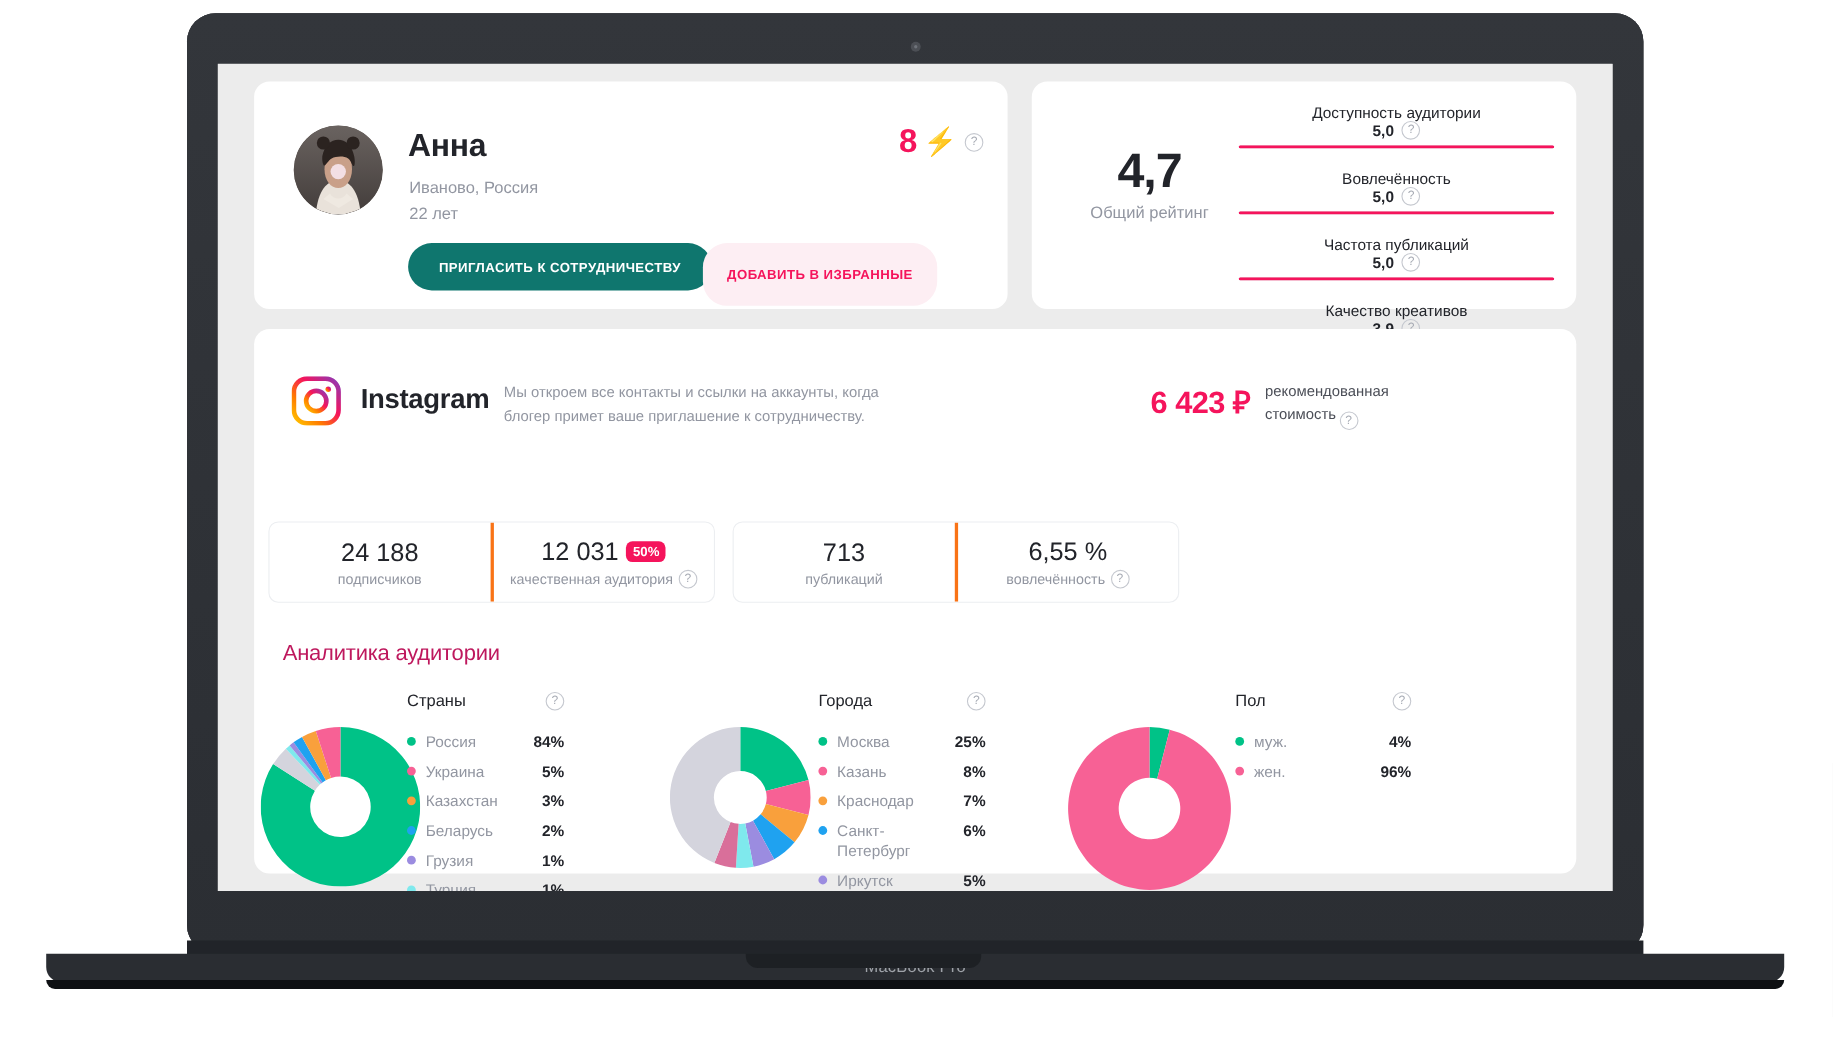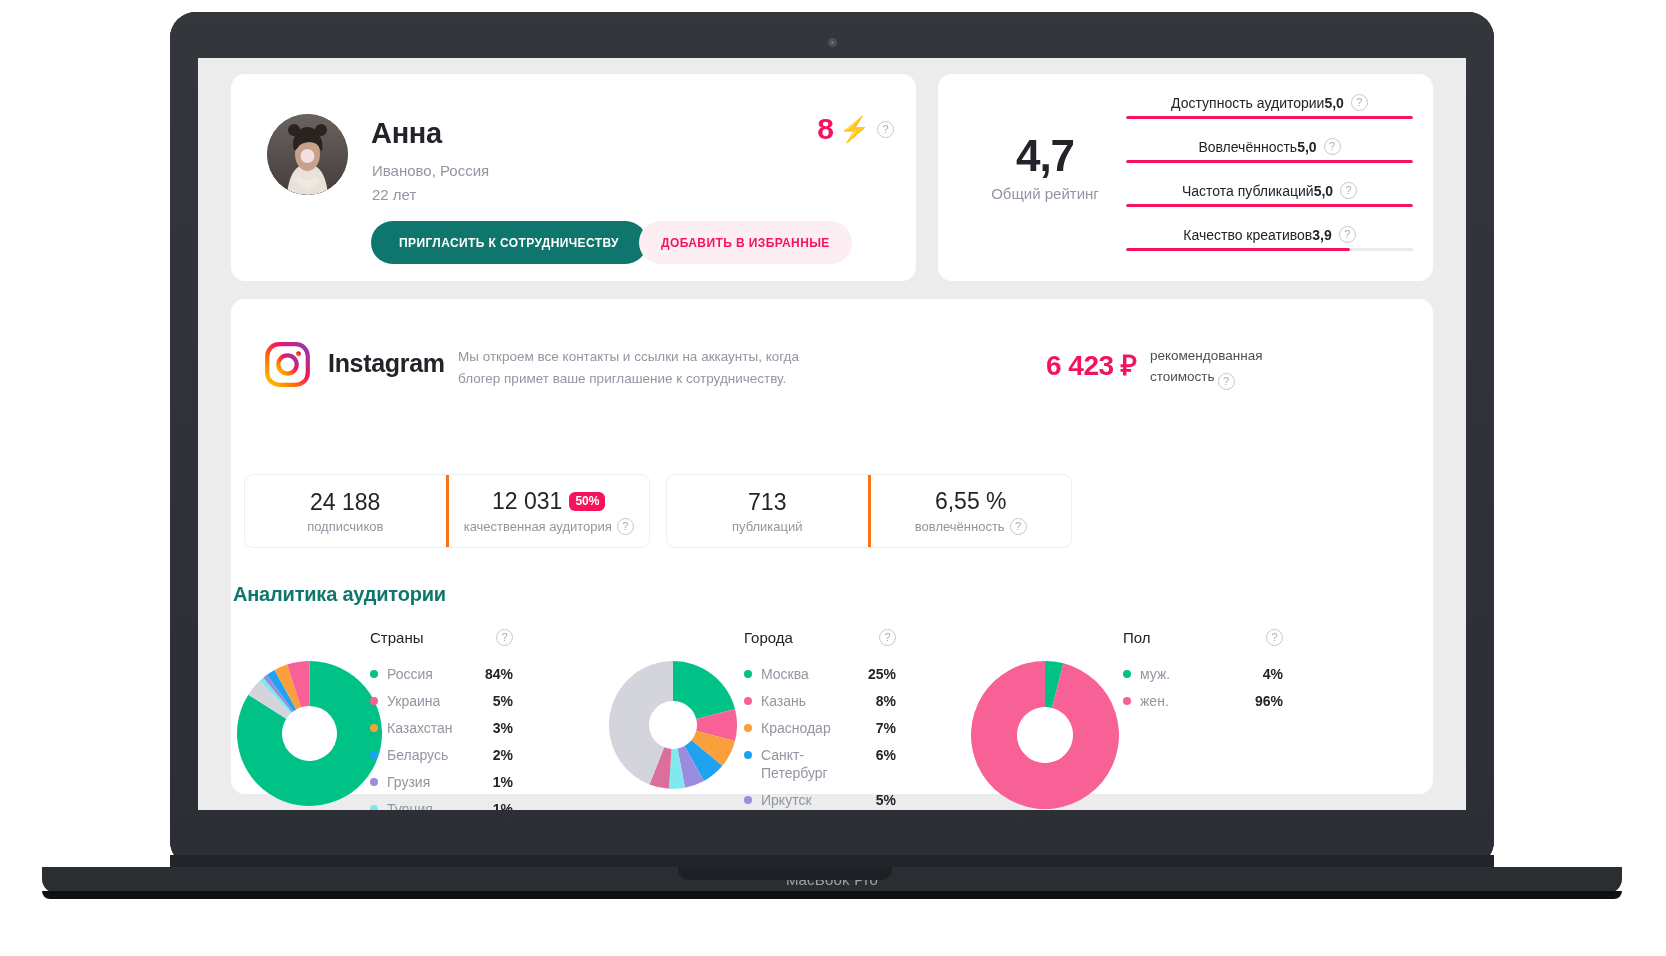--- a/index.html
+++ b/index.html
@@ -123,21 +123,21 @@
     position:absolute; left: 140px; top: 147px;
     height: 43px; padding: 0 28px;
     background: #0f766e; color:#fff;
     border: none; border-radius: 22px;
     font-family:"Liberation Sans",sans-serif;
     font-size: 12px; font-weight: 700; letter-spacing: .4px;
     cursor:pointer; white-space:nowrap;
   }
   .btn-ghost {
     position:absolute; left: 408px; top: 147px;
-    height: 43px; padding: 0 22px;
+    height: 57px; padding: 0 22px;
     background: #fdeef3; color:#f5145c;
     border:none; border-radius: 22px;
     font-family:"Liberation Sans",sans-serif;
     font-size: 12px; font-weight: 700; letter-spacing: .4px;
     cursor:pointer; white-space:nowrap;
   }
   .score-block { position:absolute; right: 22px; top: 38px; display:flex; align-items:center; gap:6px; }
   .score-num { font-size: 30px; font-weight: 800; color:#f5145c; }
   .bolt { color:#f5145c; font-size:25px; line-height:1; }
   .help-ico {
@@ -151,21 +151,21 @@
   
   #rating-card { left: 740px; top: 16px; width: 495px; height: 207px; }
   .rating-left {
     position:absolute; left: 32px; top: 57px; width: 150px; text-align:center;
   }
   .rating-value { font-size: 44px; font-weight:800; color:#22242a; letter-spacing:-1px; }
   .rating-caption { margin-top: 4px; font-size: 15px; color:#9296a1; }
   .rating-list { position:absolute; left: 188px; top: 20px; right: 20px; }
   .rating-row { position:relative; margin-bottom: 19px; }
   .rating-row:last-child { margin-bottom:0; }
-  .rating-row-head { display:flex; align-items:center; justify-content:center; padding-bottom:5px; }
+  .rating-row-head { display:flex; align-items:center; justify-content:center; padding-bottom:5px;flex-direction:column; }
   .rating-label { font-size: 14px; color:#22242a; }
   .rating-right { display:flex; align-items:center; gap:7px; }
   .rating-score { font-size: 14px; font-weight:700; color:#22242a; }
   .rating-track { height: 3px; background: #e9eaee; border-radius:2px; overflow:hidden; width: 100%; }
   .rating-fill { height: 3px; background:#f5145c; border-radius:2px; }
 
   
   #instagram-card { left: 33px; top: 241px; width: 1202px; height: 495px; }
   .ig-logo { position:absolute; left: 34px; top: 43px; width: 45px; height: 45px; }
   .ig-title {
@@ -203,22 +203,22 @@
   .stat-cell + .stat-cell { border-left: 3px solid #f97316; }
   .stat-value { font-size: 23px; color:#22242a; display:flex; align-items:center; gap:7px; }
   .stat-badge {
     background:#f5145c; color:#fff; border-radius: 6px;
     font-size: 12px; font-weight:700; padding: 2px 6px; line-height:1.25;
   }
   .stat-label { font-size: 13px; color:#9296a1; display:flex; align-items:center; gap:5px; }
 
   
   .analytics-title {
-    position:absolute; left: 2px; top: 284px;
-    font-size: 20px; font-weight: 700; color:#0f766e; letter-spacing:-.2px;
+    position:absolute; left: 26px; top: 284px;
+    font-size: 20px; font-weight: 400; color:#be185d; letter-spacing:-.2px;
   }
   .chart-block { position:absolute; top: 330px; }
   #chart-countries { left: 6px; }
   #chart-cities    { left: 378px; }
   #chart-gender    { left: 740px; }
 
   .chart-head {
     position:absolute; top: 0;
     display:flex; align-items:center; justify-content:space-between;
   }

